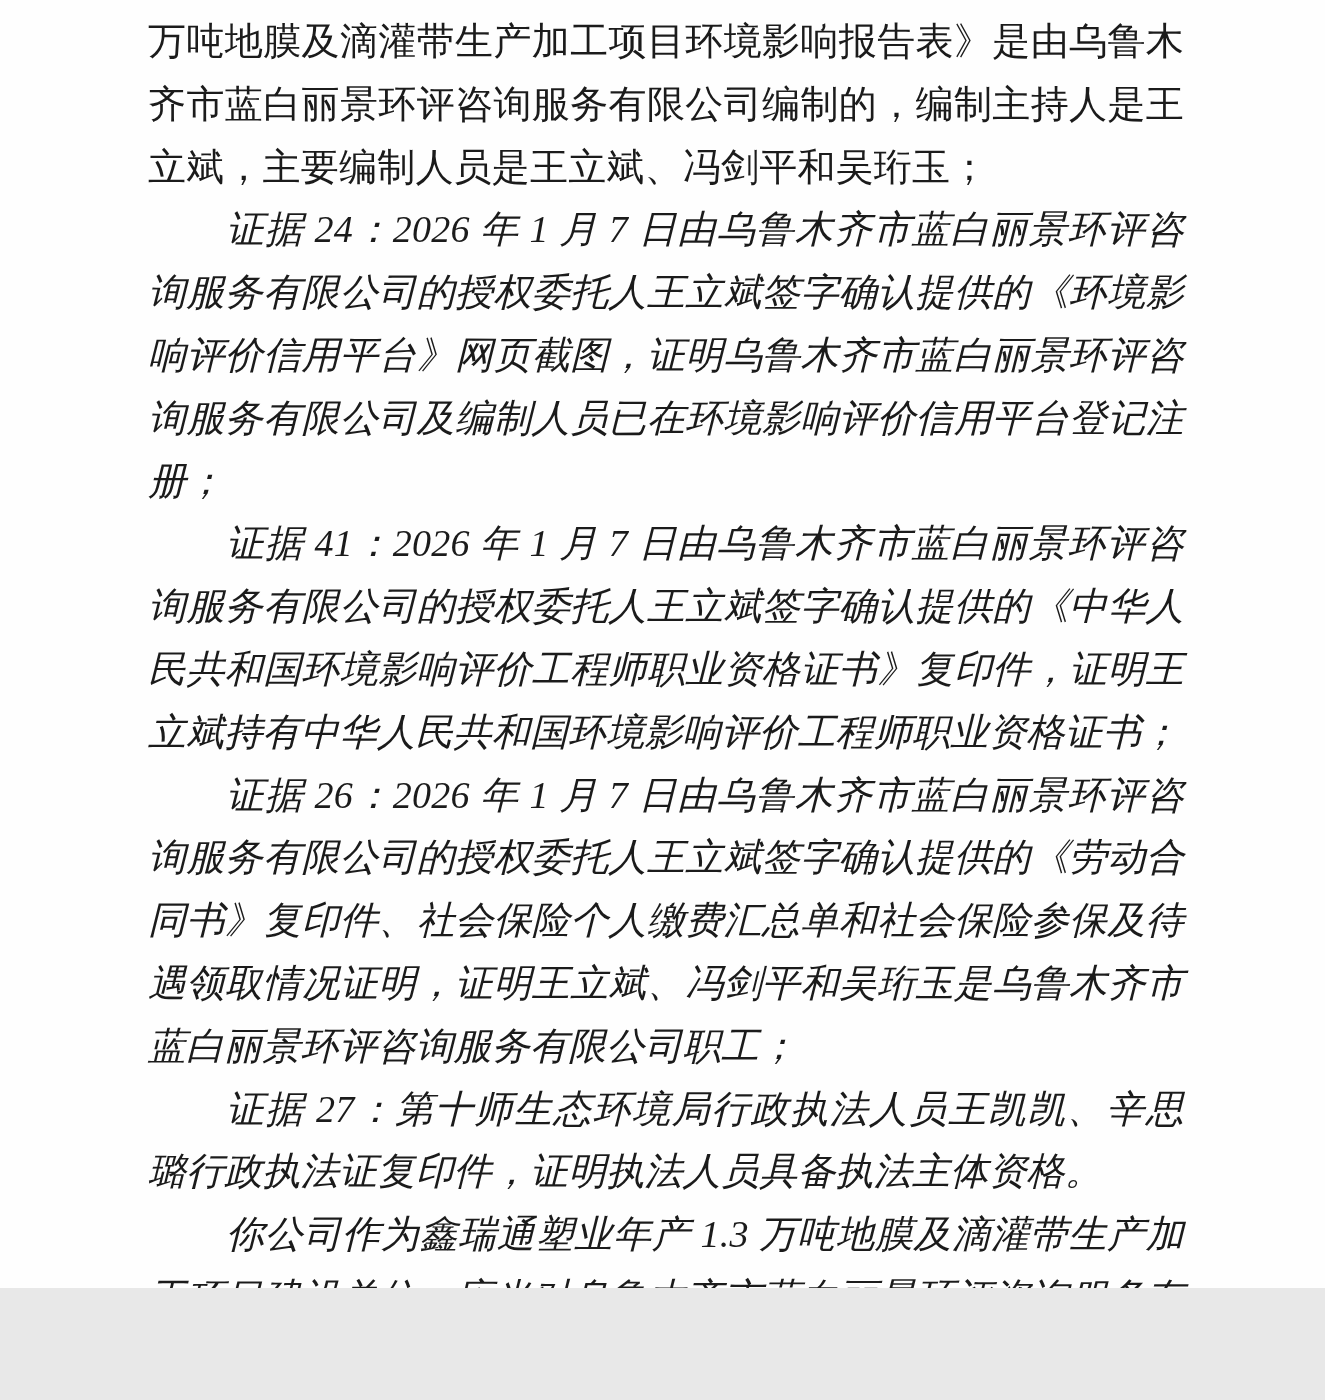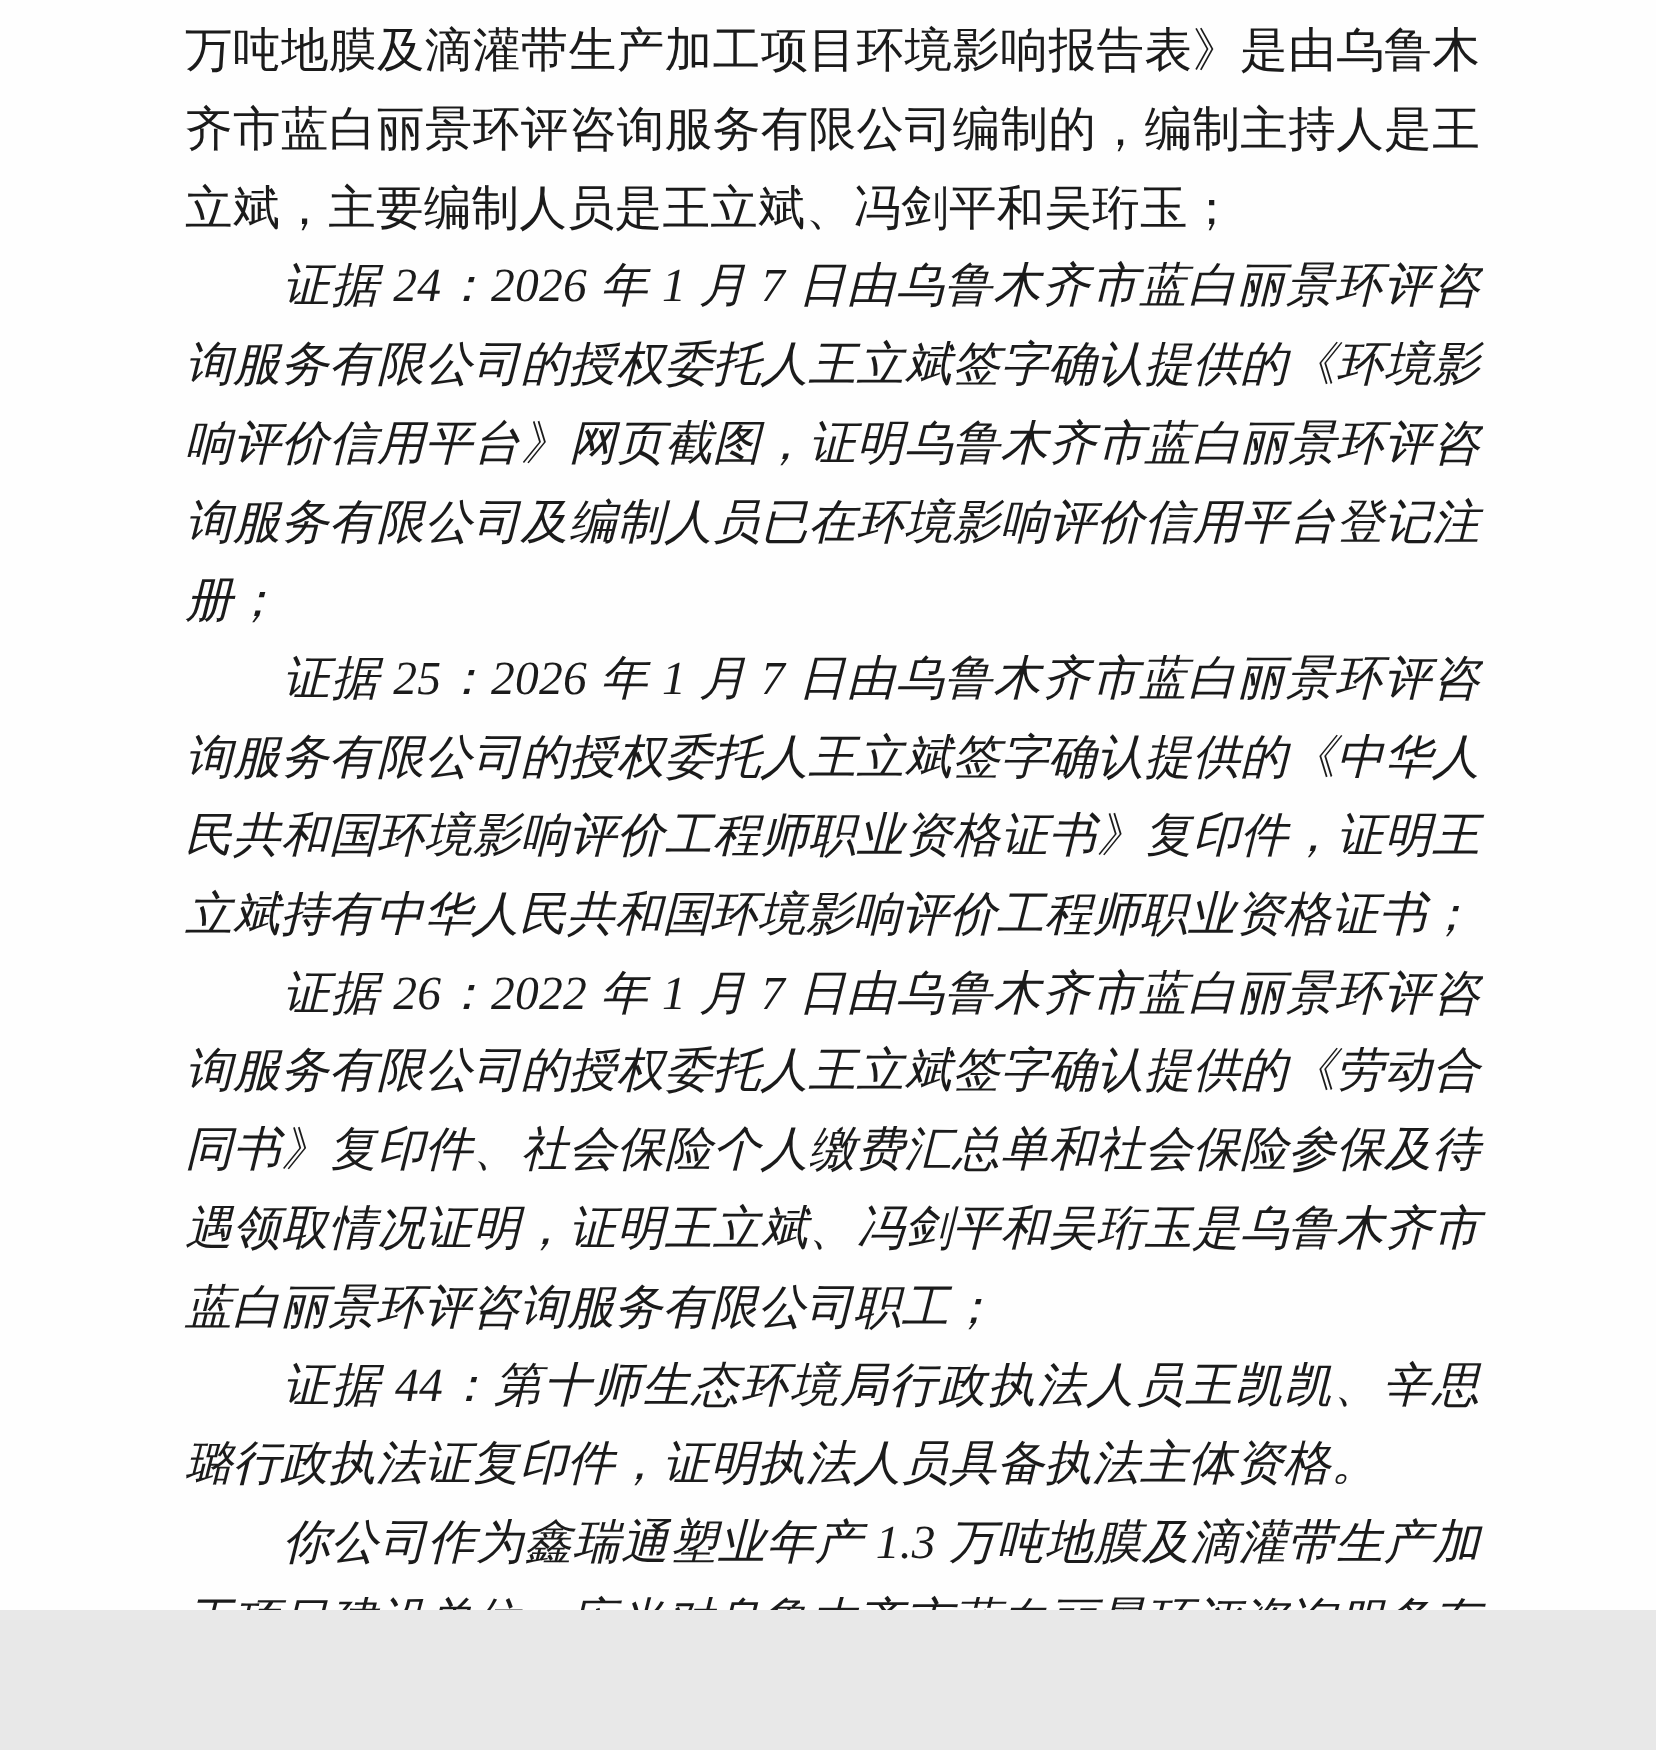--- a/index.html
+++ b/index.html
@@ -37,18 +37,18 @@
     font-style: italic;
   }
 </style>
 </head>
 <body>
 
 <div class="page">
   <div class="doc-body">
     <p>万吨地膜及滴灌带生产加工项目环境影响报告表》是由乌鲁木齐市蓝白丽景环评咨询服务有限公司编制的，编制主持人是王立斌，主要编制人员是王立斌、冯剑平和吴珩玉；</p>
     <p class="indented">证据 24：2026 年 1 月 7 日由乌鲁木齐市蓝白丽景环评咨询服务有限公司的授权委托人王立斌签字确认提供的《环境影响评价信用平台》网页截图，证明乌鲁木齐市蓝白丽景环评咨询服务有限公司及编制人员已在环境影响评价信用平台登记注册；</p>
-    <p class="indented">证据 25：2026 年 1 月 7 日由乌鲁木齐市蓝白丽景环评咨询服务有限公司的授权委托人王立斌签字确认提供的《中华人民共和国环境影响评价工程师职业资格证书》复印件，证明王立斌持有中华人民共和国环境影响评价工程师职业资格证书；</p>
-    <p class="indented">证据 26：2022 年 1 月 7 日由乌鲁木齐市蓝白丽景环评咨询服务有限公司的授权委托人王立斌签字确认提供的《劳动合同书》复印件、社会保险个人缴费汇总单和社会保险参保及待遇领取情况证明，证明王立斌、冯剑平和吴珩玉是乌鲁木齐市蓝白丽景环评咨询服务有限公司职工；</p>
-    <p class="indented">证据 44：第十师生态环境局行政执法人员王凯凯、辛思璐行政执法证复印件，证明执法人员具备执法主体资格。</p>
+    <p class="indented">证据 41：2026 年 1 月 7 日由乌鲁木齐市蓝白丽景环评咨询服务有限公司的授权委托人王立斌签字确认提供的《中华人民共和国环境影响评价工程师职业资格证书》复印件，证明王立斌持有中华人民共和国环境影响评价工程师职业资格证书；</p>
+    <p class="indented">证据 26：2026 年 1 月 7 日由乌鲁木齐市蓝白丽景环评咨询服务有限公司的授权委托人王立斌签字确认提供的《劳动合同书》复印件、社会保险个人缴费汇总单和社会保险参保及待遇领取情况证明，证明王立斌、冯剑平和吴珩玉是乌鲁木齐市蓝白丽景环评咨询服务有限公司职工；</p>
+    <p class="indented">证据 27：第十师生态环境局行政执法人员王凯凯、辛思璐行政执法证复印件，证明执法人员具备执法主体资格。</p>
     <p class="indented">你公司作为鑫瑞通塑业年产 1.3 万吨地膜及滴灌带生产加工项目建设单位，应当对乌鲁木齐市蓝白丽景环评咨询服务有限公司编制的《鑫瑞通塑业年产 1.3 万吨地膜及滴灌带生产加工项目环境影响报告表》的内容和结论负责，承担“存在污染源源强核</p>
   </div>
 </div>
 
 </body></html>

